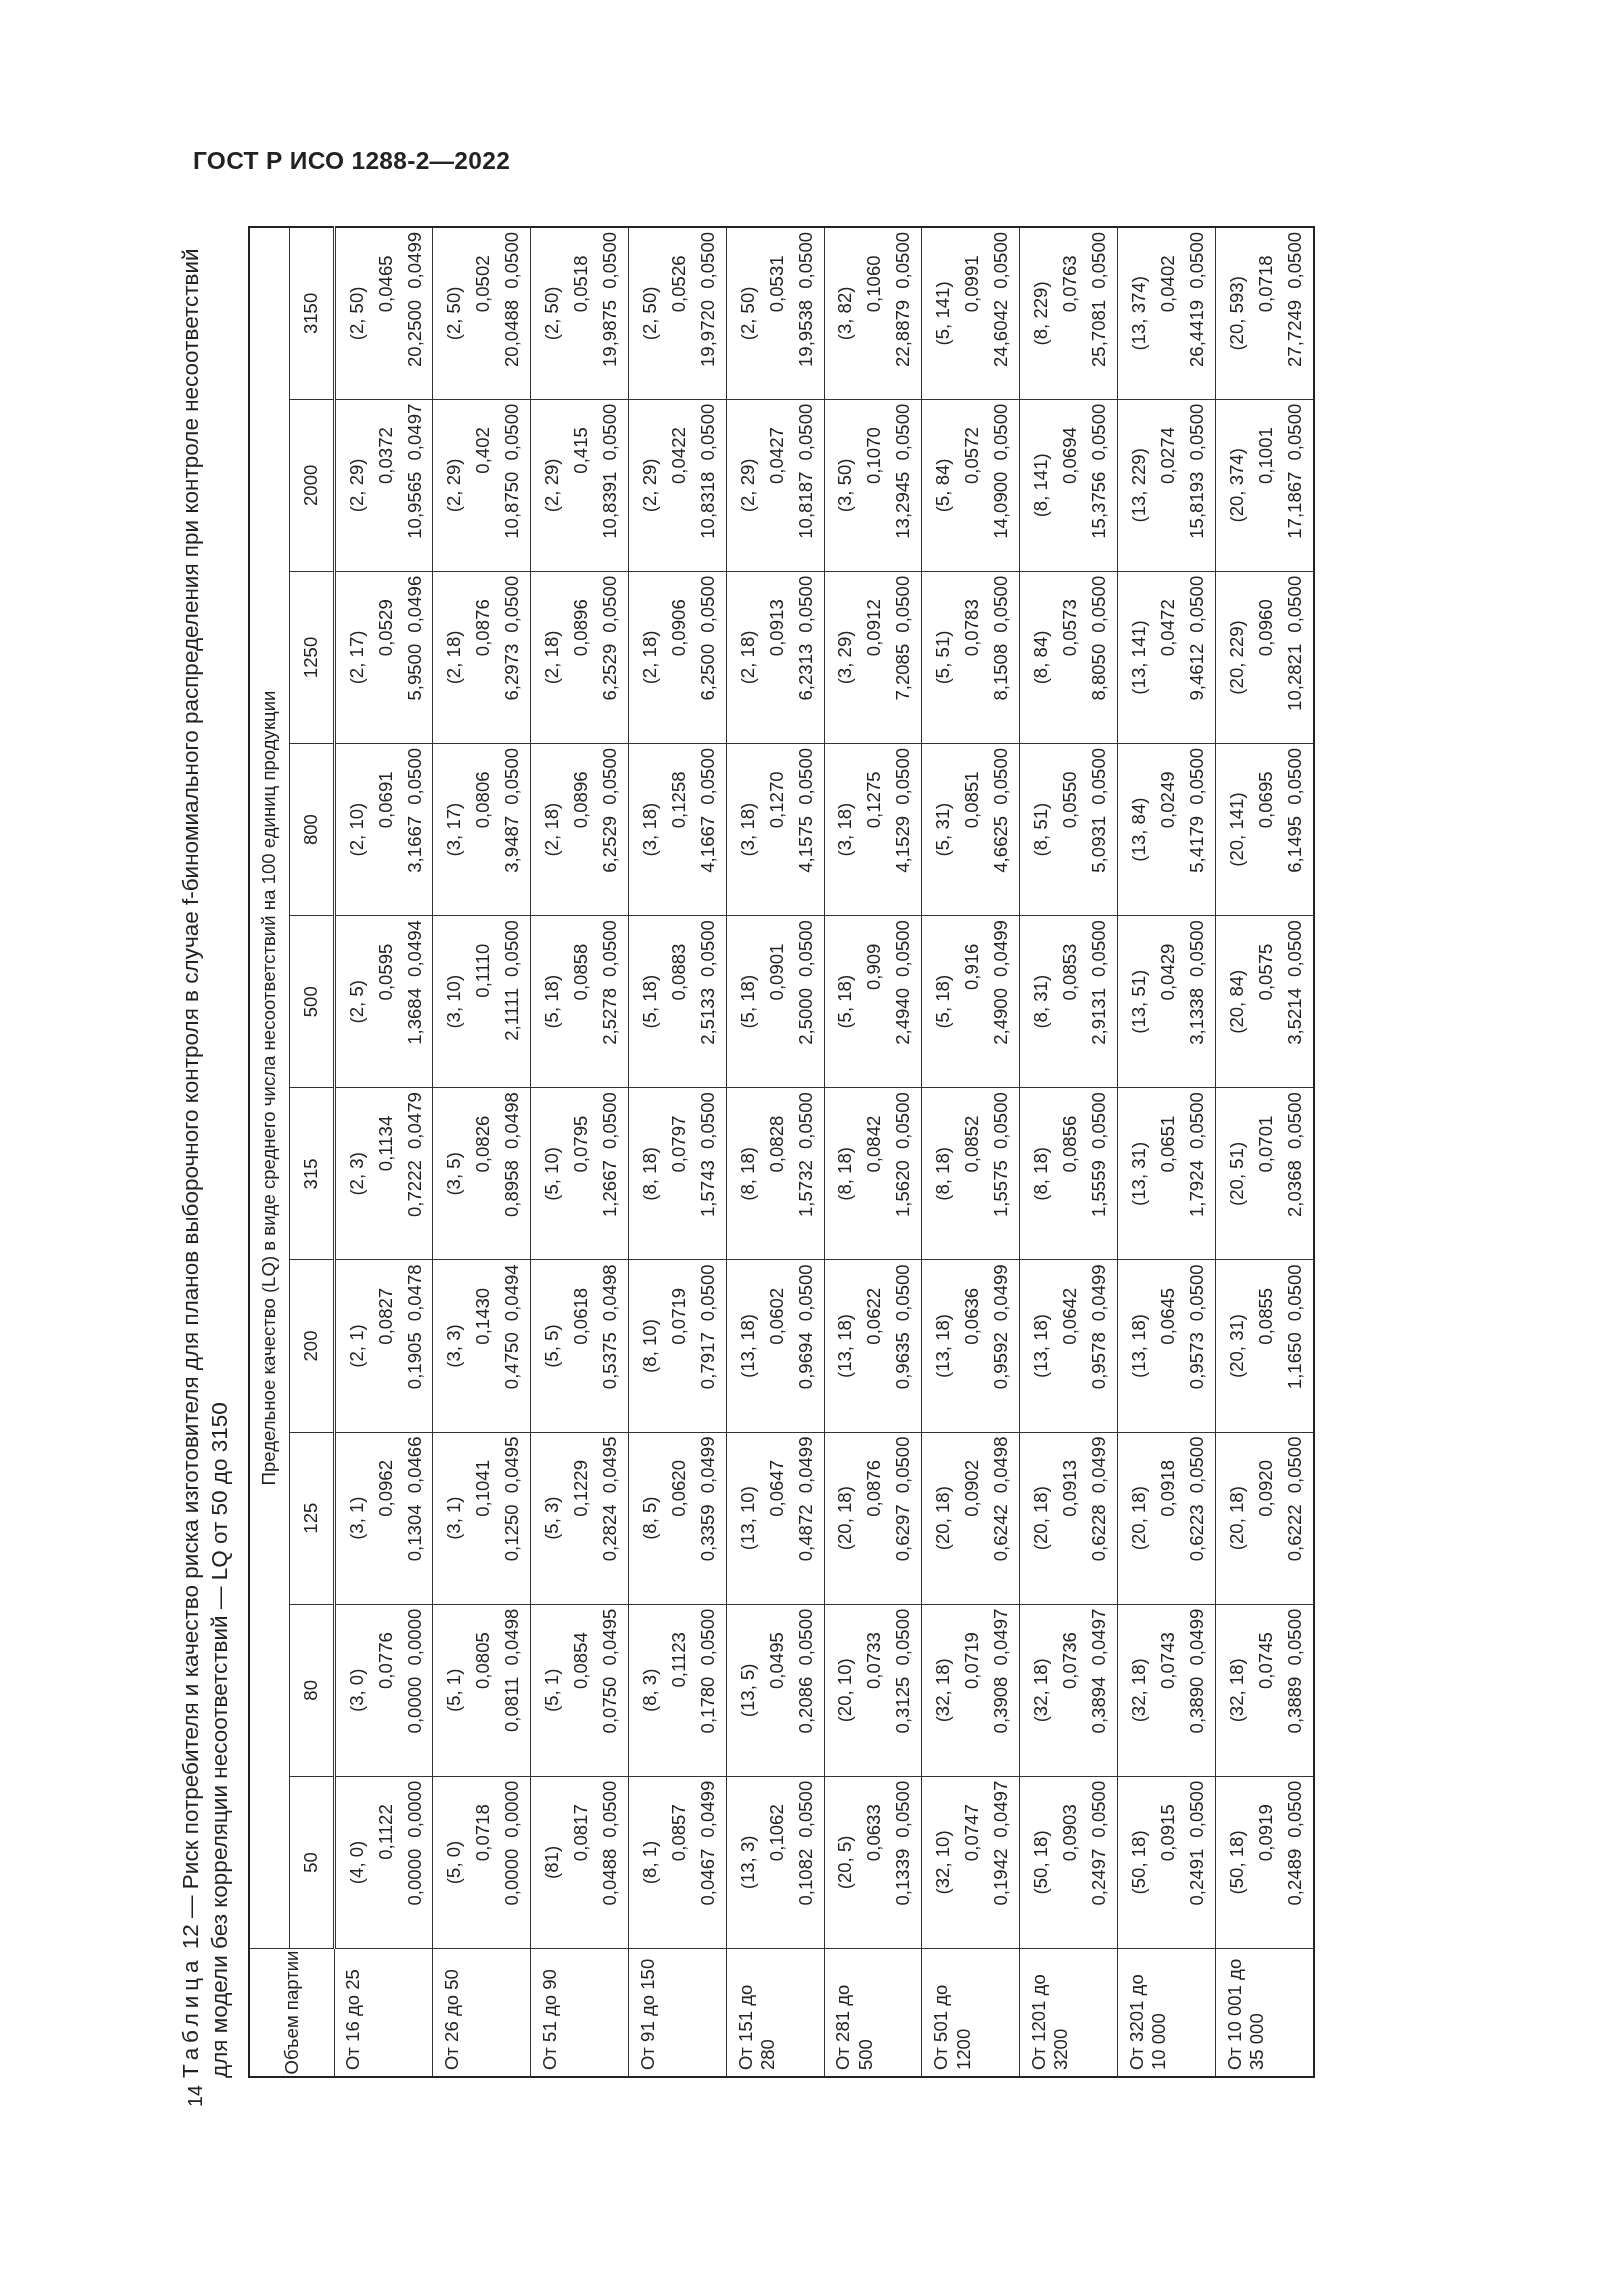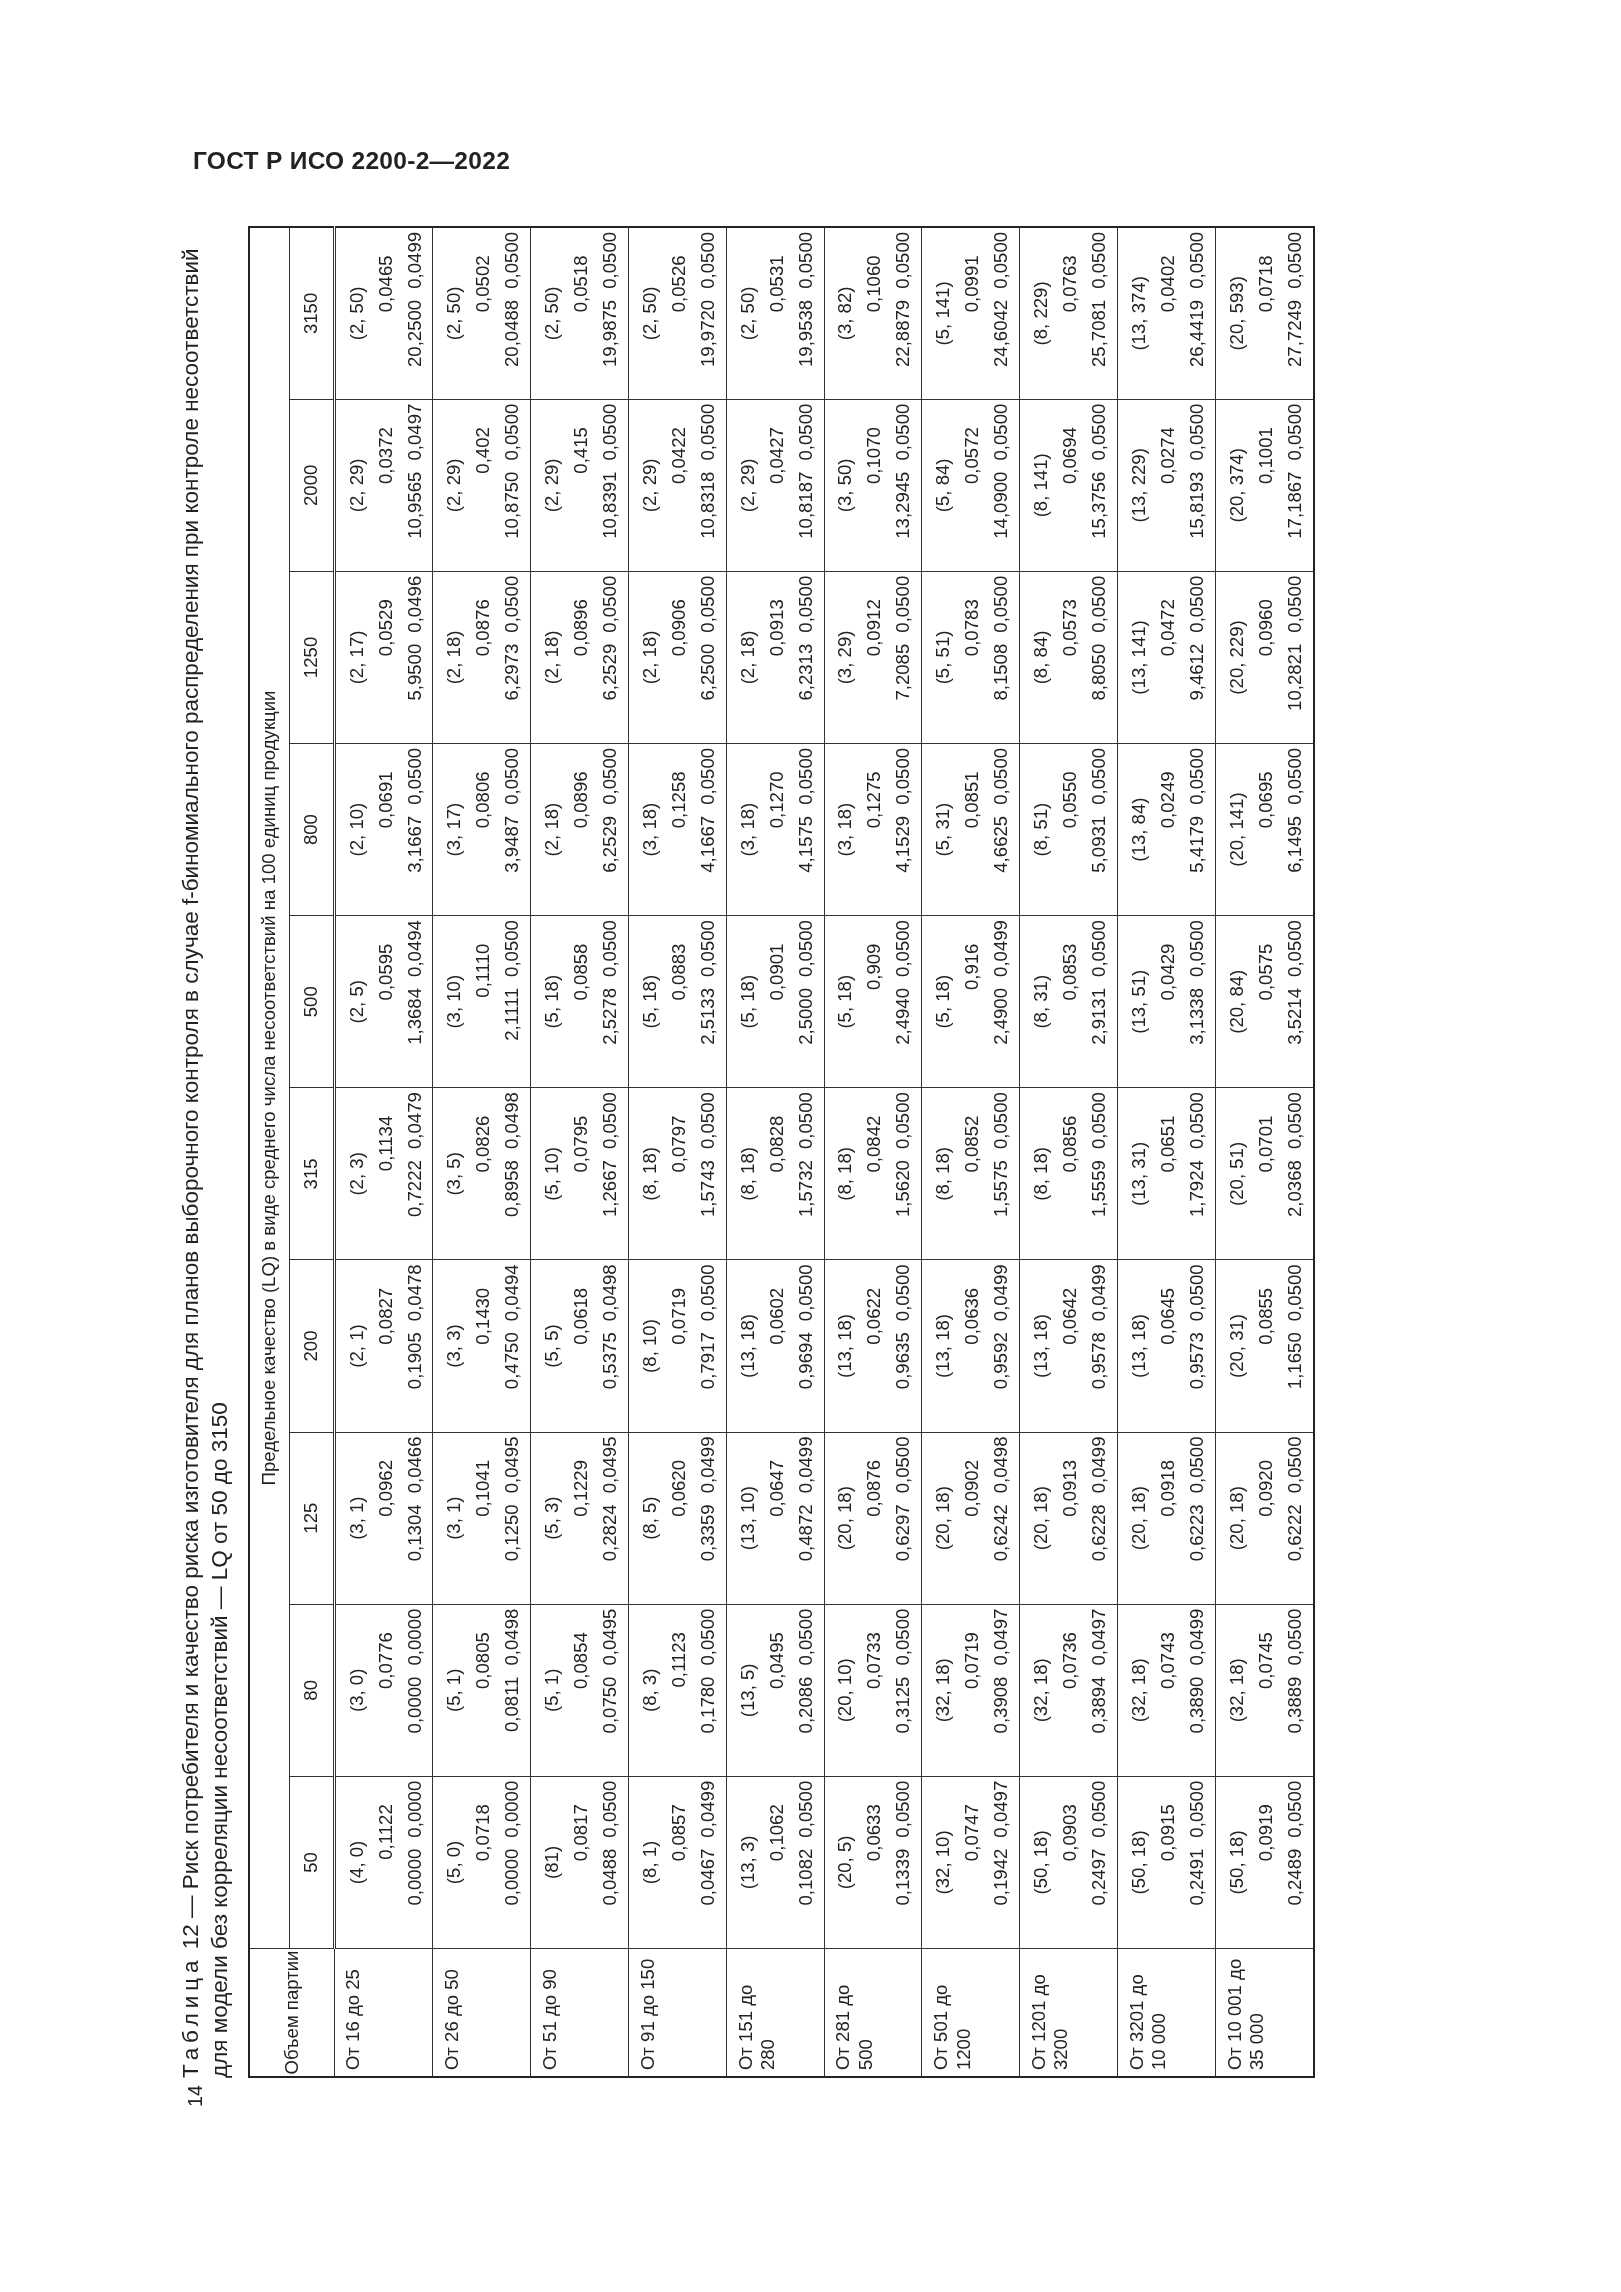--- a/index.html
+++ b/index.html
@@ -19,21 +19,21 @@
   .hdr-sep td,.hdr-sep th{border-bottom:3.9px double #333;}
   td.cell{vertical-align:top;padding:5.9px 3.9px 3.9px 3.9px;line-height:29px;}
   .c-pair{text-align:center;}
   .c-risk{text-align:right;padding-right:23.5px;}
   .c-q{text-align:right;white-space:nowrap;word-spacing:5.9px;}
   table{border:2.9px solid #222;}
 </style>
 </head>
 <body>
 
-<div class="doc-header">ГОСТ Р ИСО 2200-2—2022</div>
+<div class="doc-header">ГОСТ Р ИСО 1288-2—2022</div>
 <div class="page-number">14</div>
 
 <div class="rot">
   <p class="caption">
     <span class="spaced">Таблица</span>
     <span>12 — Риск потребителя и качество риска изготовителя для планов выборочного контроля в случае f-биномиального распределения при контроле несоответствий для модели без корреляции несоответствий — LQ от 50 до 3150</span>
   </p>
   <table>
     <thead>
       <tr>

